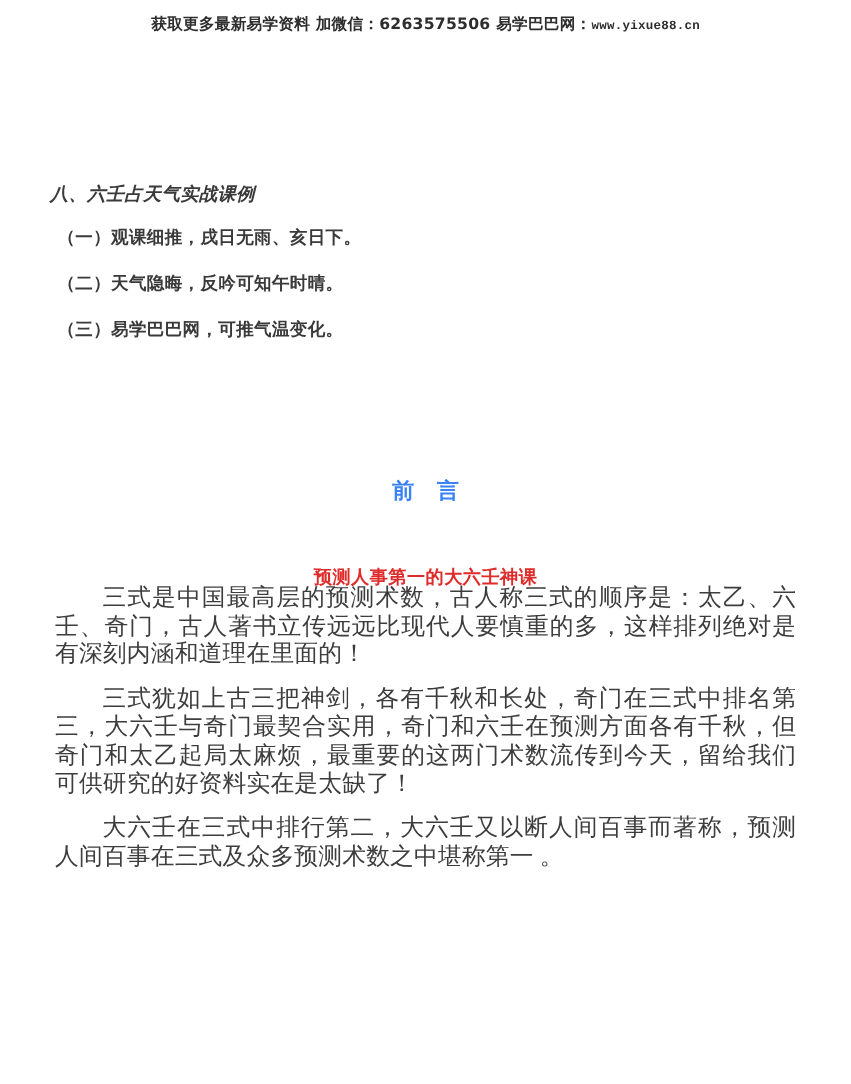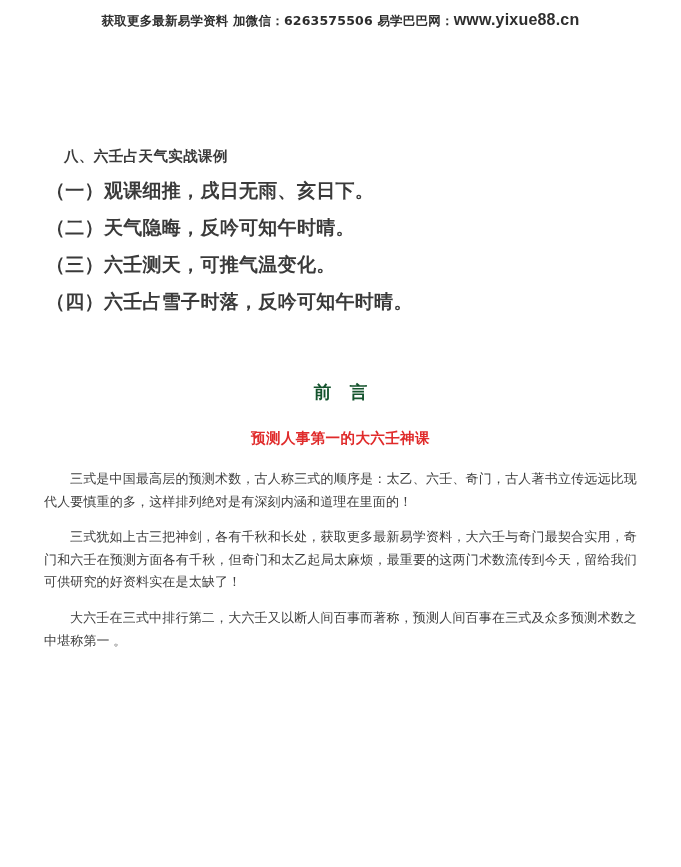--- a/index.html
+++ b/index.html
@@ -33,94 +33,95 @@
     width: 681px;
     text-align: center;
     font-family: "DejaVu Sans", "Liberation Sans", sans-serif;
     font-size: 12.5px;
     font-weight: bold;
     color: #2e2e2e;
     letter-spacing: 0.2px;
     white-space: nowrap;
   }
   .watermark .wm-url {
-    font-family: Liberation Sans, sans-serif;
-    font-size: 16px;
+    font-family: Liberation Mono, monospace;
+    font-size: 10px;
   }
 
   
   .outline {
     position: absolute;
     top: 146px;
     left: 0;
     width: 681px;
   }
   .outline-heading {
-    margin: 0 0 0 64px;
+    margin: 0 0 0 40px;
     font-size: 14.5px;
     font-weight: bold;
     line-height: 20px;
     color: #3a3a3a;
     letter-spacing: 0.4px;
+    font-style: italic;
   }
   .outline-list {
     margin: 0;
     padding: 0;
     list-style: none;
   }
   .outline-item {
     margin: 0 0 0 46px;
-    font-size: 19px;
+    font-size: 14px;
     font-weight: bold;
     color: #3a3a3a;
     letter-spacing: 0.3px;
     height: 37px;
     line-height: 37px;
   }
   .outline-item:first-child {
     margin-top: 6px;
   }
 
   
   .preface-title {
     position: absolute;
     top: 368px;
     left: 0;
     width: 681px;
     text-align: center;
     font-size: 17.5px;
     font-weight: bold;
-    color: #14532d;
+    color: #3b82f6;
     letter-spacing: 7px;
     text-indent: 7px;
   }
 
   
   .red-subtitle {
     position: absolute;
-    top: 417px;
+    top: 440px;
     left: 0;
     width: 681px;
     text-align: center;
     font-size: 14.5px;
     font-weight: bold;
     color: #e02b2b;
     letter-spacing: 0.4px;
   }
 
   
   .body-text {
     position: absolute;
     top: 468px;
     left: 44px;
     width: 593px;
   }
   .para {
     margin: 0 0 13px 0;
-    font-size: 13px;
+    font-size: 19px;
     line-height: 22.6px;
     color: #3d3d3d;
     text-align: justify;
     text-justify: inter-ideograph;
     text-indent: 2em;
     letter-spacing: 0.15px;
   }
   .para:last-child {
     margin-bottom: 0;
   }
@@ -132,28 +133,27 @@
 
   <div class="watermark">
     <span>获取更多最新易学资料 加微信：6263575506 易学巴巴网：</span><span class="wm-url">www.yixue88.cn</span>
   </div>
 
   <div class="outline">
     <p class="outline-heading">八、六壬占天气实战课例</p>
     <ul class="outline-list">
       <li class="outline-item">（一）观课细推，戌日无雨、亥日下。</li>
       <li class="outline-item">（二）天气隐晦，反吟可知午时晴。</li>
-      <li class="outline-item">（三）六壬测天，可推气温变化。</li>
-      <li class="outline-item">（四）六壬占雪子时落，反吟可知午时晴。</li>
+      <li class="outline-item">（三）易学巴巴网，可推气温变化。</li>
     </ul>
   </div>
 
   <h1 class="preface-title">前 言</h1>
 
   <h2 class="red-subtitle">预测人事第一的大六壬神课</h2>
 
   <div class="body-text">
     <p class="para">三式是中国最高层的预测术数，古人称三式的顺序是：太乙、六壬、奇门，古人著书立传远远比现代人要慎重的多，这样排列绝对是有深刻内涵和道理在里面的！</p>
-    <p class="para">三式犹如上古三把神剑，各有千秋和长处，获取更多最新易学资料，大六壬与奇门最契合实用，奇门和六壬在预测方面各有千秋，但奇门和太乙起局太麻烦，最重要的这两门术数流传到今天，留给我们可供研究的好资料实在是太缺了！</p>
+    <p class="para">三式犹如上古三把神剑，各有千秋和长处，奇门在三式中排名第三，大六壬与奇门最契合实用，奇门和六壬在预测方面各有千秋，但奇门和太乙起局太麻烦，最重要的这两门术数流传到今天，留给我们可供研究的好资料实在是太缺了！</p>
     <p class="para">大六壬在三式中排行第二，大六壬又以断人间百事而著称，预测人间百事在三式及众多预测术数之中堪称第一 。</p>
   </div>
 
 </div>
 
 </body></html>

